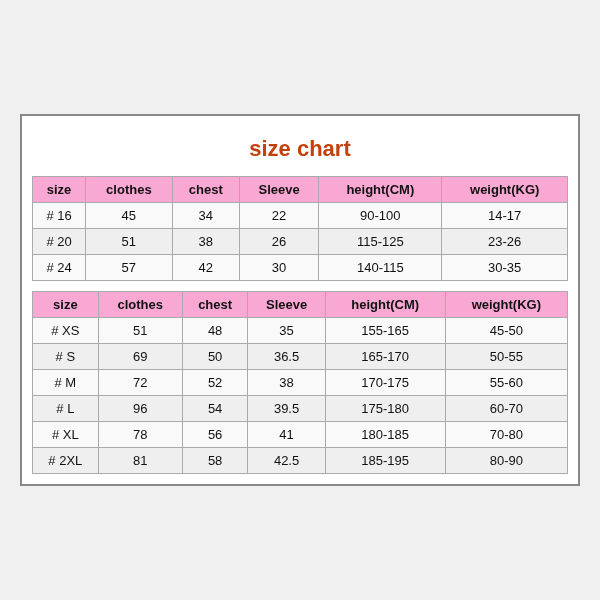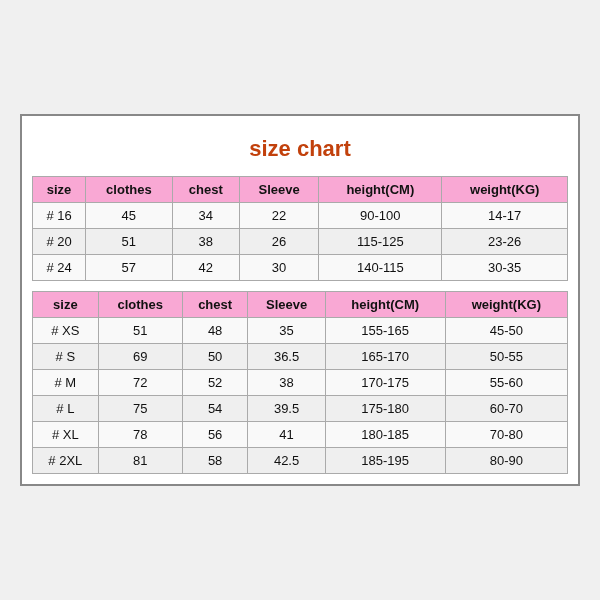--- a/index.html
+++ b/index.html
@@ -132,21 +132,21 @@
         <tr>
           <td># M</td>
           <td>72</td>
           <td>52</td>
           <td>38</td>
           <td>170-175</td>
           <td>55-60</td>
         </tr>
         <tr>
           <td># L</td>
-          <td>75</td>
+          <td>96</td>
           <td>54</td>
           <td>39.5</td>
           <td>175-180</td>
           <td>60-70</td>
         </tr>
         <tr>
           <td># XL</td>
           <td>78</td>
           <td>56</td>
           <td>41</td>

